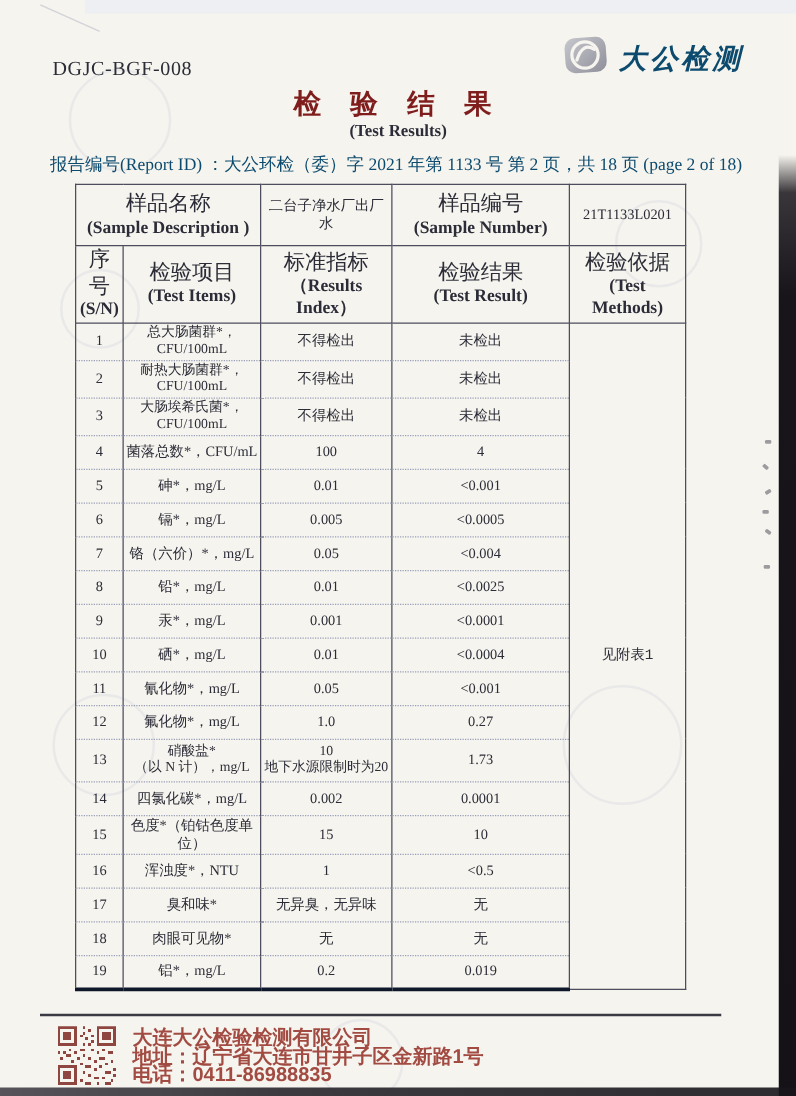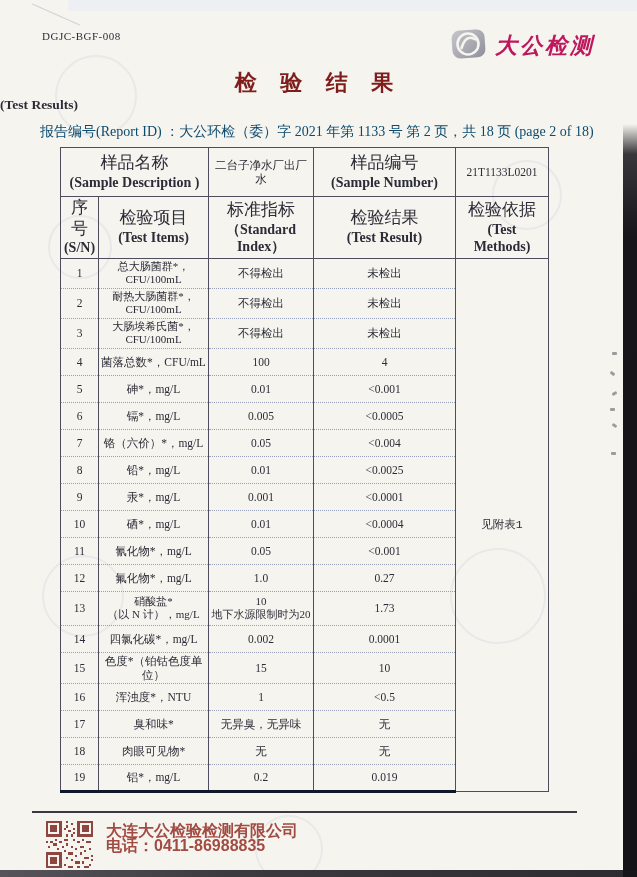--- a/index.html
+++ b/index.html
@@ -9,26 +9,26 @@
   
   .scan-top{position:absolute;top:0;left:68px;right:0;height:11px;background:#eceef3;opacity:.8;}
   .fold-line{position:absolute;top:14px;left:30px;width:52px;height:1px;background:#b9bccb;transform:rotate(24deg);opacity:.6;}
   .edge-right{position:absolute;top:124px;right:0;width:14px;height:753px;
       background:linear-gradient(180deg,rgba(23,21,26,0) 0%,rgba(23,21,26,.85) 4%,#17151a 15%,#141216 100%);}
   .edge-bottom{position:absolute;left:0;bottom:0;width:100%;height:7px;
       background:linear-gradient(90deg,#45424a 0%,#28252c 35%,#17151a 100%);opacity:.9;}
   .stamp{position:absolute;border:2px solid #6b79c0;border-radius:50%;opacity:.09;}
   .bleed-mark{position:absolute;width:5px;height:3px;background:#55525e;opacity:.55;border-radius:1px;}
   
-  .form-code{position:absolute;top:30px;left:42px;font-size:11px;letter-spacing:.5px;}
+  .form-code{position:absolute;top:47px;left:42px;font-size:16px;letter-spacing:.5px;}
   .logo{position:absolute;top:27px;right:42px;display:flex;align-items:center;gap:7px;}
-  .logo-text{font-size:22px;font-weight:bold;font-style:italic;color:#be185d;letter-spacing:3px;}
+  .logo-text{font-size:22px;font-weight:bold;font-style:italic;color:#0c4a6e;letter-spacing:3px;}
   .title-cn{position:absolute;top:68px;left:0;width:100%;text-align:center;
             font-size:22px;font-weight:bold;letter-spacing:9px;color:#7f1d1d;}
-  .title-en{position:absolute;top:97px;left:0;width:100%;
+  .title-en{position:absolute;top:97px;left:0;width:100%;text-align:center;
             font-size:13.5px;font-weight:bold;}
   .report-line{position:absolute;top:123px;left:40px;width:575px;font-size:14px;
                white-space:nowrap;color:#0c4a6e;}
   
   table.doc{position:absolute;top:147px;left:60px;width:488px;border-collapse:collapse;
             table-layout:fixed;border:1.5px solid #3f3f4d;}
   table.doc td{padding:1px 2px;text-align:center;vertical-align:middle;
                font-size:11.5px;line-height:1.22;color:#2c2c38;}
   thead td{border:1px solid #4d4d5e;}
   tbody td{border-left:1px solid #4d4d5e;border-right:1px solid #4d4d5e;
@@ -107,21 +107,21 @@
         <td class="cn">二台子净水厂出厂水</td>
         <td>
           <span class="cn">样品编号</span><br>
           <span class="en">(Sample  Number)</span>
         </td>
         <td class="cn">21T1133L0201</td>
       </tr>
       <tr class="hrow2">
         <td><span class="cn">序号</span><br><span class="en">(S/N)</span></td>
         <td><span class="cn">检验项目</span><br><span class="en">(Test Items)</span></td>
-        <td><span class="cn">标准指标</span><br><span class="en">（Standard Index）</span></td>
+        <td><span class="cn">标准指标</span><br><span class="en">（Results Index）</span></td>
         <td><span class="cn">检验结果</span><br><span class="en">(Test Result)</span></td>
         <td><span class="cn">检验依据</span><br><span class="en">(Test Methods)</span></td>
       </tr>
     </thead>
     <tbody>
       <tr class="r2">
         <td class="sn">1</td>
         <td>
             <span class="l2">总大肠菌群*，</span>
             <span class="l2">CFU/100mL</span>
@@ -312,18 +312,19 @@
         <rect x="8" y="19" width="1" height="1"></rect>
           <rect x="10" y="20" width="2" height="1"></rect>
           <rect x="14" y="20" width="1" height="1"></rect>
         <rect x="17" y="20" width="2" height="1"></rect>
           <rect x="20" y="17" width="1" height="1"></rect>
       </g>
     </svg>
   </div>
   <div class="footer-text">
     <div>大连大公检验检测有限公司</div>
+    <div>地址：辽宁省大连市甘井子区金新路1号</div>
     <div>电话：0411-86988835</div>
   </div>
 
   <div class="edge-right"></div>
   <div class="edge-bottom"></div>
 </div>
 
 </body></html>

